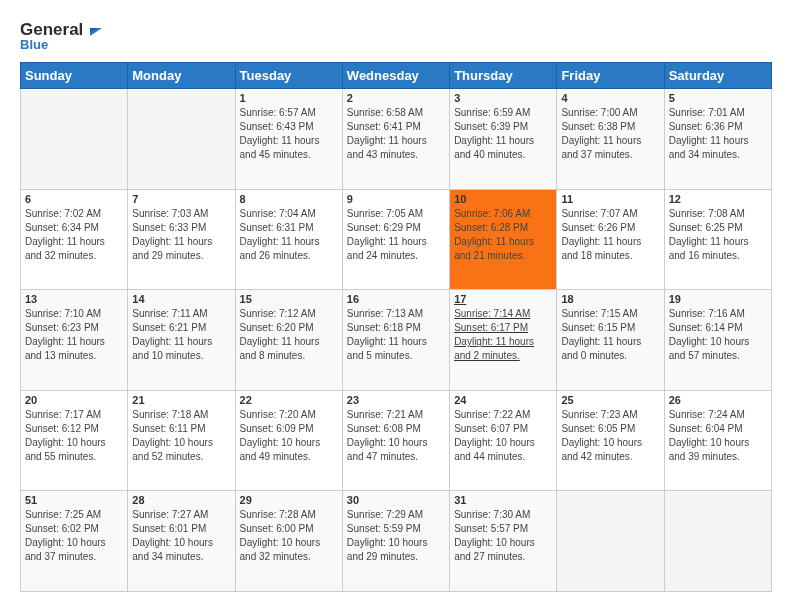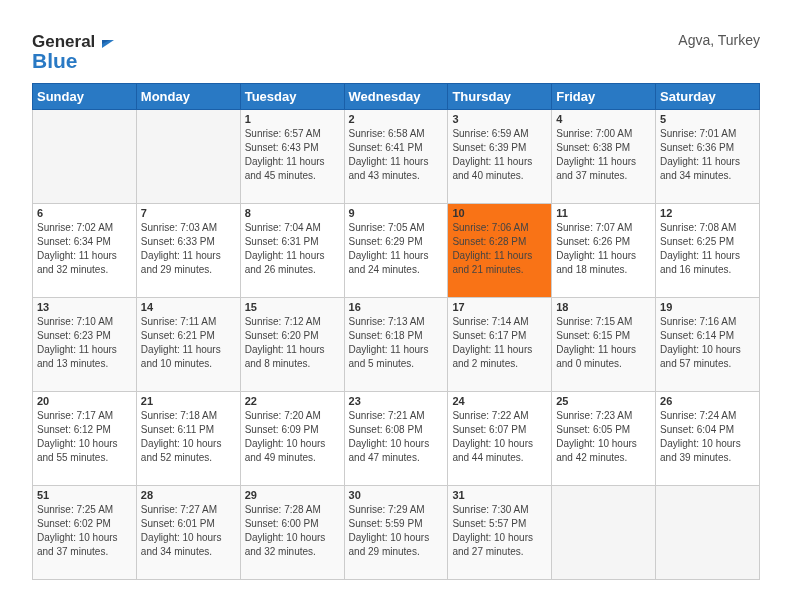--- a/index.html
+++ b/index.html
@@ -6,21 +6,21 @@
     body {
       font-family: Arial, sans-serif;
       background: #fff;
       width: 792px;
       height: 612px;
       overflow: hidden;
     }
     .page {
       width: 792px;
       height: 612px;
-      padding: 32px;
+      padding: 20px;
       display: flex;
       flex-direction: column;
     }
     .header {
       display: flex;
       justify-content: space-between;
       align-items: flex-start;
       margin-bottom: 10px;
     }
     .logo {
@@ -92,25 +92,24 @@
   <div class="header">
     <div class="logo">
       <div>
         <div style="display:flex;align-items:center;">
           <span style="font-size:17px;font-weight:bold;color:#2c2c2c;">General</span>
           <svg width="22" height="22" viewBox="0 0 22 22" style="margin-left:1px;margin-top:-2px;">
             <polygon points="6,18 18,10 6,10" fill="#2979c4"></polygon>
             <polygon points="6,14 14,10 6,10" fill="#1a5fa8"></polygon>
           </svg>
         </div>
-        <div style="font-size:21px;font-weight:bold;color:#2979c4;margin-top:-3px;">Blue</div>
+        <div style="font-size:13px;font-weight:bold;color:#2979c4;margin-top:-3px;">Blue</div>
       </div>
     </div>
     <div class="title-area">
-      <div class="location">Agva, Turkey</div>
     </div>
   </div>
 
   <table class="calendar">
     <thead>
       <tr>
         <th>Sunday</th>
         <th>Monday</th>
         <th>Tuesday</th>
         <th>Wednesday</th>
@@ -184,21 +183,21 @@
             <div class="day-info">Sunrise: 7:11 AM<br>Sunset: 6:21 PM<br>Daylight: 11 hours and 10 minutes.</div>
           </td>
           <td style="background: rgb(249, 249, 249);">
             <span class="day-num">15</span>
             <div class="day-info">Sunrise: 7:12 AM<br>Sunset: 6:20 PM<br>Daylight: 11 hours and 8 minutes.</div>
           </td>
           <td style="background: rgb(249, 249, 249);">
             <span class="day-num">16</span>
             <div class="day-info">Sunrise: 7:13 AM<br>Sunset: 6:18 PM<br>Daylight: 11 hours and 5 minutes.</div>
           </td>
-          <td style="background: rgb(249, 249, 249);">
+          <td style="background: rgb(249, 249, 249); text-decoration: underline;">
             <span class="day-num">17</span>
             <div class="day-info">Sunrise: 7:14 AM<br>Sunset: 6:17 PM<br>Daylight: 11 hours and 2 minutes.</div>
           </td>
           <td style="background: rgb(249, 249, 249);">
             <span class="day-num">18</span>
             <div class="day-info">Sunrise: 7:15 AM<br>Sunset: 6:15 PM<br>Daylight: 11 hours and 0 minutes.</div>
           </td>
           <td style="background: rgb(249, 249, 249);">
             <span class="day-num">19</span>
             <div class="day-info">Sunrise: 7:16 AM<br>Sunset: 6:14 PM<br>Daylight: 10 hours and 57 minutes.</div>

